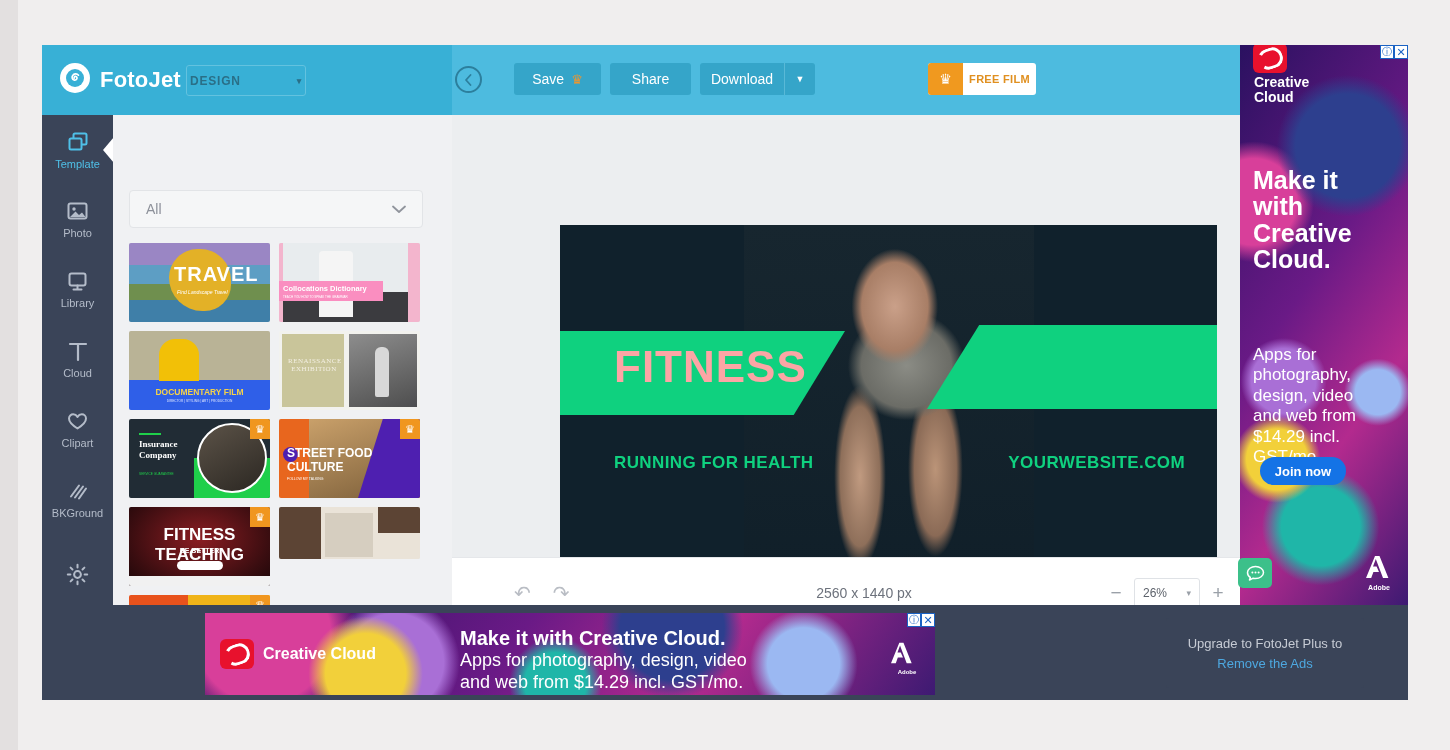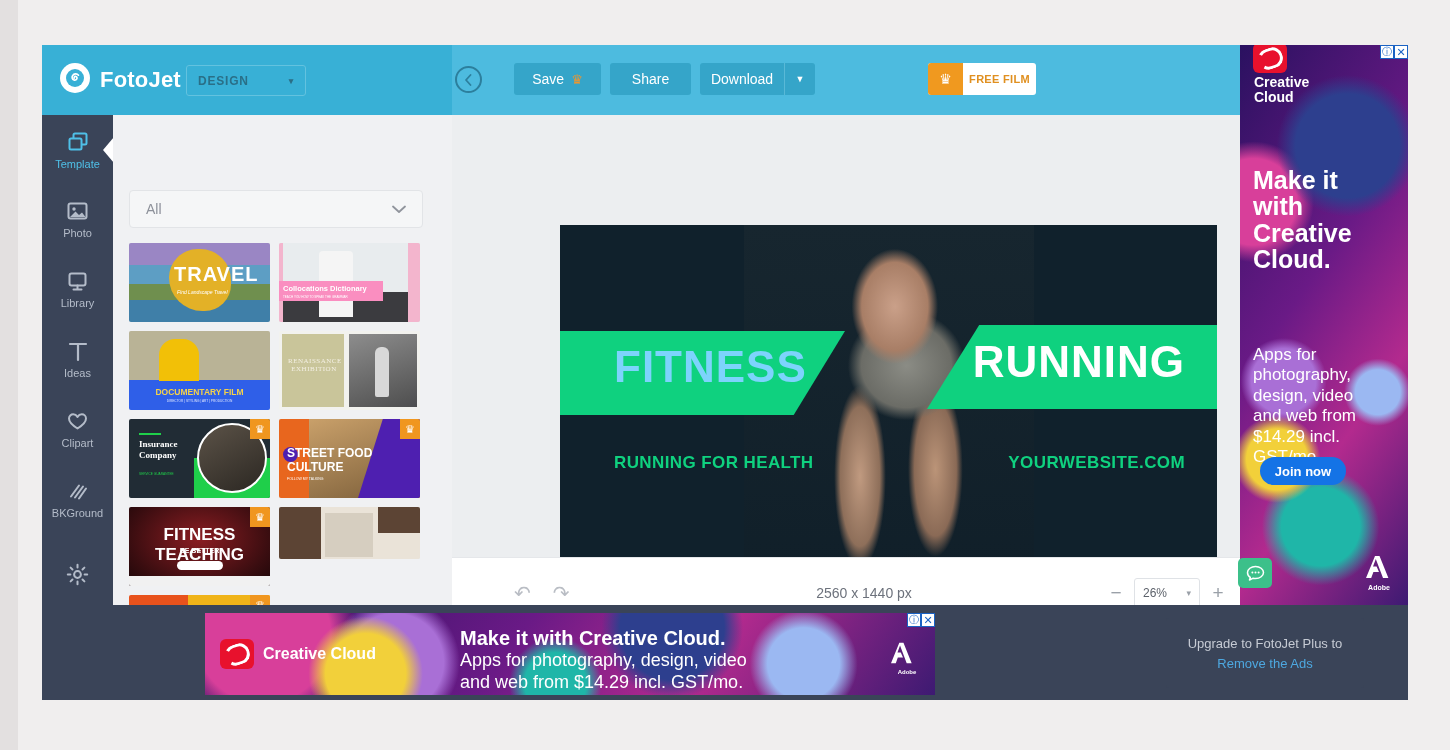--- a/index.html
+++ b/index.html
@@ -17,21 +17,21 @@
 
   
   .header { position: absolute; left: 0; top: 0; width: 1366px; height: 70px; background: #38b0d6; }
   .logo-wrap { position: absolute; left: 18px; top: 18px; display: flex; align-items: flex-end; gap: 10px; }
   .logo-mark { width: 30px; height: 30px; border-radius: 50%; background: #fff; display: flex; align-items: center; justify-content: center; }
   .logo-text { color: #fff; font-size: 22px; font-weight: bold; letter-spacing: .2px; }
   .design-btn {
     position: absolute; left: 144px; top: 20px; width: 120px; height: 31px;
     border: 1px solid #63c2df; border-radius: 3px; color: #2a6f87;
     font-size: 12px; font-weight: bold; letter-spacing: .8px;
-    display: flex; align-items: center; padding: 0 11px; cursor: pointer;
+    display: flex; align-items: center; padding: 0 3px; cursor: pointer;
   }
   .design-btn .caret { margin-left: auto; font-size: 9px; color: #2a6f87; }
 
   .canvas-head { position: absolute; left: 410px; top: 0; width: 796px; height: 70px; background: #4dbbdf; }
   .back-btn {
     position: absolute; left: 3px; top: 21px; width: 27px; height: 27px; border-radius: 50%;
     border: 2px solid #2c7f9d; color: #2c7f9d; display: flex; align-items: center; justify-content: center;
     font-size: 13px; cursor: pointer;
   }
   .tb-btn {
@@ -89,21 +89,21 @@
       linear-gradient(180deg, #17262f 0%, #101f29 100%);
   }
   .green-left {
     position: absolute; left: 0; top: 106px; width: 285px; height: 84px; background: #0fd17f;
     clip-path: polygon(0 0, 100% 0, 82% 100%, 0 100%);
   }
   .green-right {
     position: absolute; right: 0; top: 100px; width: 290px; height: 84px; background: #0fd17f;
     clip-path: polygon(18% 0, 100% 0, 100% 100%, 0 100%);
   }
-  .hl-left { position: absolute; left: 54px; top: 117px; color: #7dd3fc; font-size: 44px; font-weight: bold; letter-spacing: 1px; font-family: "Liberation Sans Narrow", "Liberation Sans", sans-serif; }
+  .hl-left { position: absolute; left: 54px; top: 117px; color: #fca5a5; font-size: 44px; font-weight: bold; letter-spacing: 1px; font-family: "Liberation Sans Narrow", "Liberation Sans", sans-serif; }
   .hl-right { position: absolute; right: 32px; top: 112px; color: #fff; font-size: 44px; font-weight: bold; letter-spacing: 1px; font-family: "Liberation Sans Narrow", "Liberation Sans", sans-serif; }
   .sub-left { position: absolute; left: 54px; top: 228px; color: #0fd17f; font-size: 17px; font-weight: bold; letter-spacing: .4px; }
   .sub-right { position: absolute; right: 32px; top: 228px; color: #0fd17f; font-size: 17px; font-weight: bold; letter-spacing: .4px; }
 
   .chat-btn { position: absolute; left: 786px; top: 443px; width: 34px; height: 30px; background: #3cc08a; border-radius: 5px; display: flex; align-items: center; justify-content: center; cursor: pointer; z-index: 6; }
 
   
   .botbar { position: absolute; left: 410px; top: 512px; width: 796px; height: 70px; background: #fff; border-top: 1px solid #e5e7ea; display: flex; align-items: center; }
   .hist { display: flex; gap: 22px; margin-left: 62px; color: #b9bdc4; font-size: 20px; cursor: pointer; }
   .dims { position: absolute; left: 0; width: 796px; text-align: center; color: #6d727c; font-size: 14px; pointer-events: none; margin-left: 14px; }
@@ -221,21 +221,21 @@
         <svg width="23" height="21" viewBox="0 0 23 21">
             <rect x="3.5" y="2.5" width="16" height="12" rx="2" fill="none" stroke="#b4bcc9" stroke-width="2"></rect>
             <path d="M11.5 14.5v4M7.5 18.5h8" stroke="#b4bcc9" stroke-width="2" stroke-linecap="round"></path>
           </svg>
         <span class="s-lbl">Library</span>
       </div>
       <div class="side-item">
         <svg width="22" height="21" viewBox="0 0 22 21">
             <path d="M3 3h16M11 3v16" fill="none" stroke="#b4bcc9" stroke-width="2.2" stroke-linecap="round"></path>
           </svg>
-        <span class="s-lbl">Ideas</span>
+        <span class="s-lbl">Cloud</span>
       </div>
       <div class="side-item">
         <svg width="23" height="21" viewBox="0 0 23 21">
             <path d="M11.5 17.5S3 12.3 3 7.6C3 5 5 3.3 7.2 3.3c1.8 0 3.4 1.2 4.3 2.6.9-1.4 2.5-2.6 4.3-2.6C18 3.3 20 5 20 7.6c0 4.7-8.5 9.9-8.5 9.9z" fill="none" stroke="#b4bcc9" stroke-width="2" stroke-linejoin="round"></path>
           </svg>
         <span class="s-lbl">Clipart</span>
       </div>
       <div class="side-item">
         <svg width="23" height="20" viewBox="0 0 23 20">
             <g stroke="#b4bcc9" stroke-width="2" stroke-linecap="round">
@@ -340,21 +340,20 @@
         </div>
       </div>
     </div>
 
     <div class="stage">
       <div class="artboard">
         <div class="runner"></div>
         <div class="green-left"></div>
         <div class="green-right"></div>
         <span class="hl-left">FITNESS</span>
-        <span class="hl-right">RUNNING</span>
         <span class="sub-left">RUNNING FOR HEALTH</span>
         <span class="sub-right">YOURWEBSITE.COM</span>
       </div>
       <div class="chat-btn">
         <svg width="19" height="17" viewBox="0 0 19 17">
             <path d="M9.5 1.5c4.4 0 8 2.7 8 6s-3.6 6-8 6c-.8 0-1.6-.1-2.3-.3L3.5 15l.8-2.5C2.6 11.4 1.5 9.6 1.5 7.5c0-3.3 3.6-6 8-6z" fill="none" stroke="#fff" stroke-width="1.5" stroke-linejoin="round"></path>
             <circle cx="6.4" cy="7.4" r="1" fill="#fff"></circle>
             <circle cx="9.5" cy="7.4" r="1" fill="#fff"></circle>
             <circle cx="12.6" cy="7.4" r="1" fill="#fff"></circle>
           </svg>

